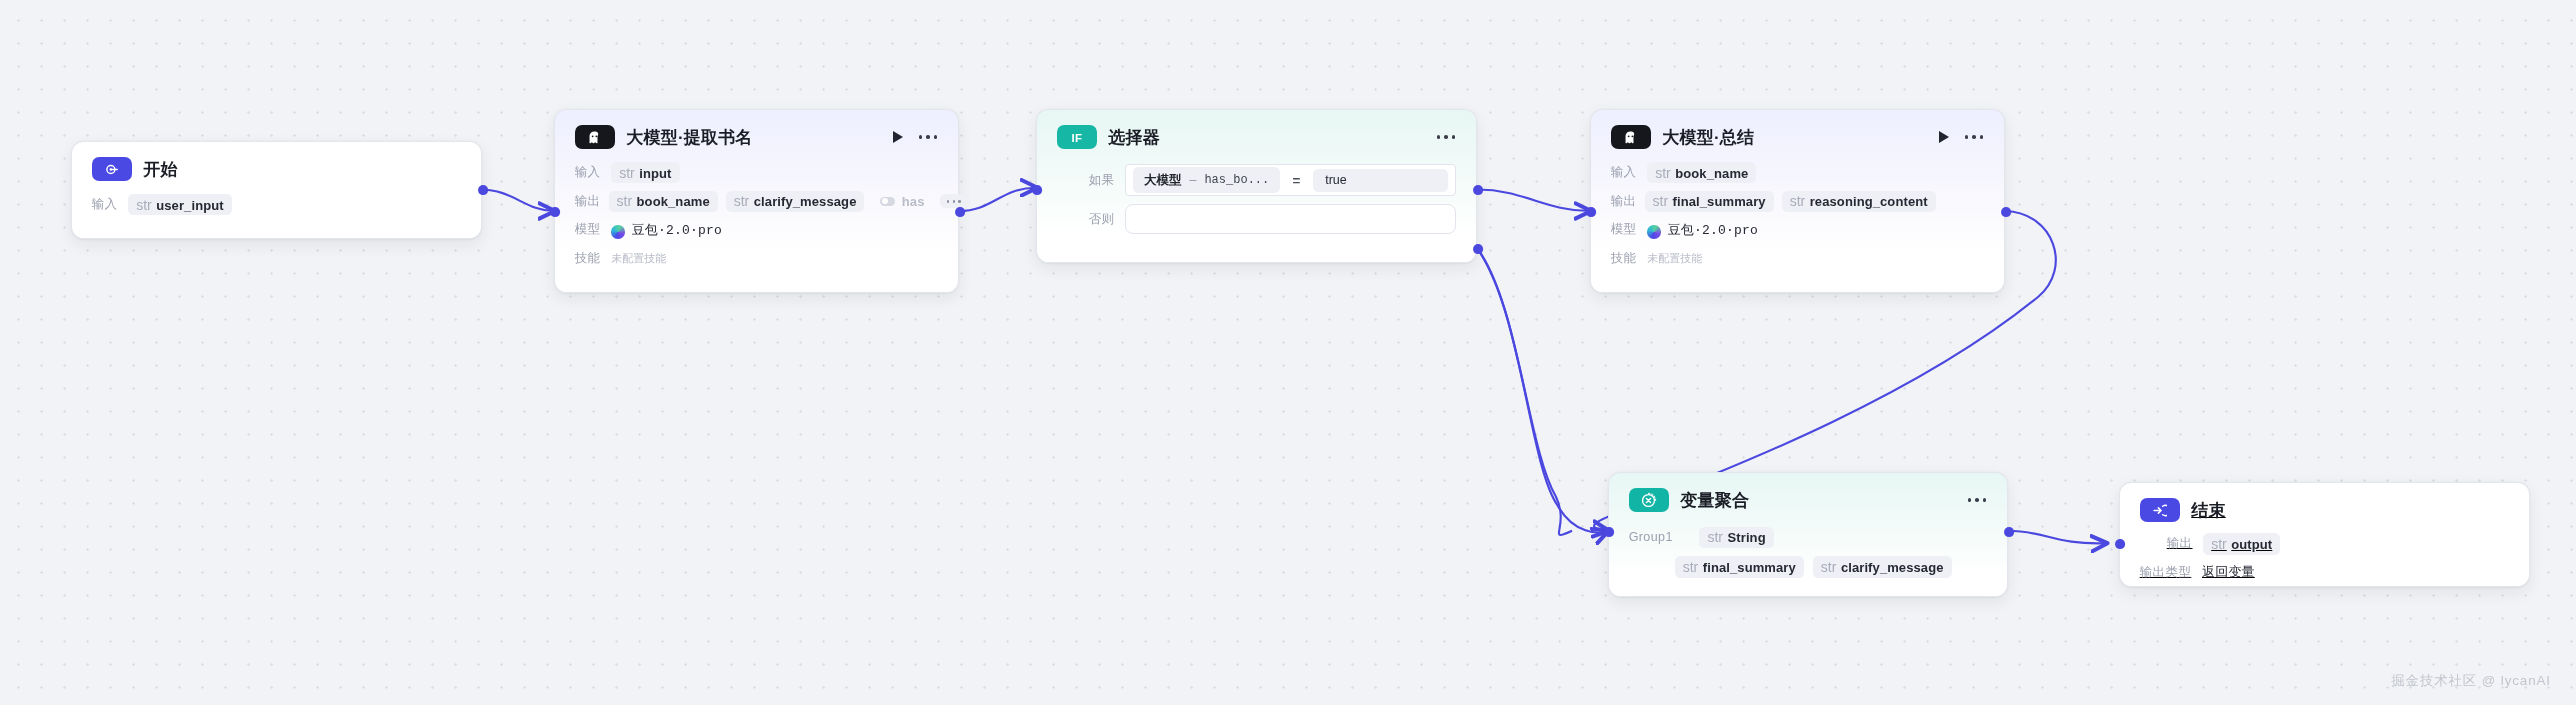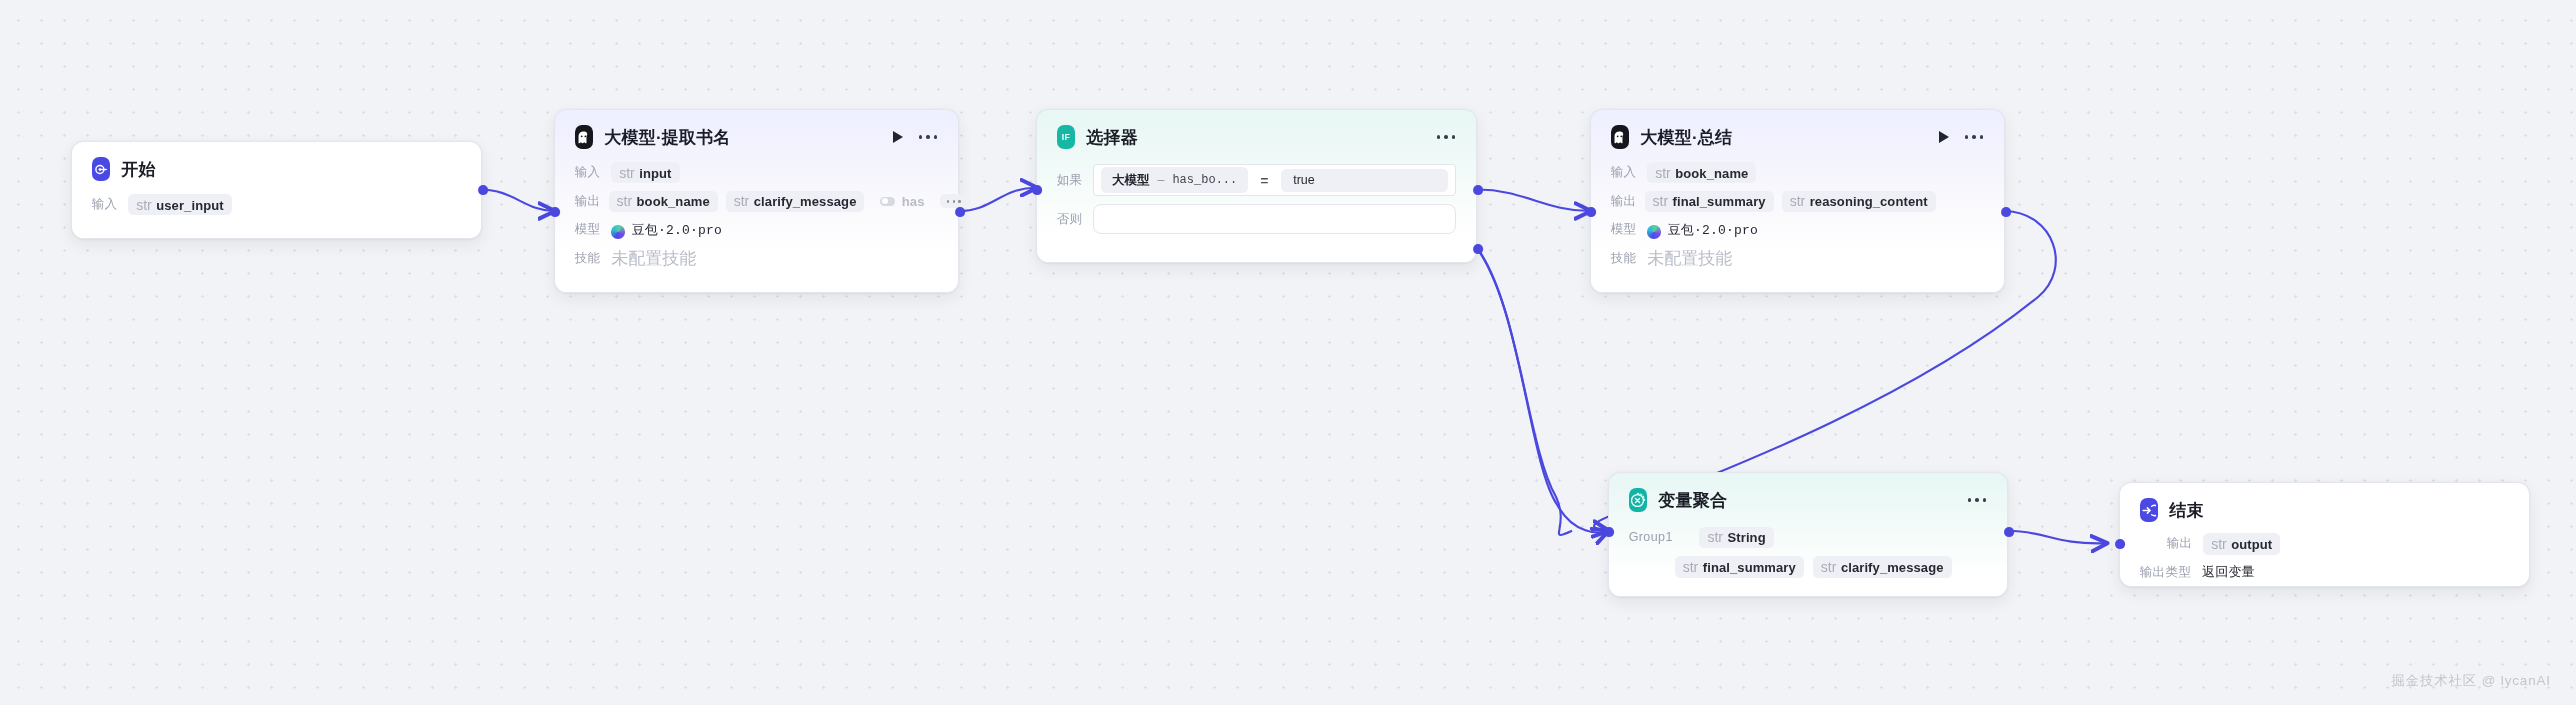--- a/index.html
+++ b/index.html
@@ -14,21 +14,21 @@
     -webkit-font-smoothing:antialiased;
   }
   #canvas{position:absolute;inset:0;}
   svg.edges{position:absolute;left:0;top:0;width:2576px;height:706px;overflow:visible;pointer-events:none;}
   .node{position:absolute;border-radius:12.5px;background:#ffffff;
     box-shadow:0 0.9px 1.8px rgba(24,28,48,.06),0 5.4px 16px rgba(24,28,48,.07);
     border:0.9px solid rgba(225,227,235,.9);box-sizing:border-box;}
   .node.tint-purple{background:linear-gradient(180deg,#eeefff 0%,#f7f7fd 42%,#ffffff 78%);}
   .node.tint-teal{background:linear-gradient(180deg,#e7f7f4 0%,#f3fbf9 45%,#ffffff 82%);}
   .nhead{display:flex;align-items:center;gap:11.6px;padding:15px 19.7px 1.8px 19.7px;}
-  .nicon{width:18px;height:24px;border-radius:7.1px;flex:none;display:flex;align-items:center;justify-content:center;}
+  .nicon{width:40px;height:24px;border-radius:7.1px;flex:none;display:flex;align-items:center;justify-content:center;}
   .nicon svg{display:block;}
   .ic-start{background:#4a49e4;}
   .ic-end{background:#4a49e4;}
   .ic-llm{background:#16171c;}
   .ic-if{background:#17b7a6;}
   .ic-agg{background:#12b5a5;}
   .ntitle{font-size:17px;font-weight:600;color:#1b1d26;letter-spacing:0.2px;white-space:nowrap;}
   .nhead-actions{margin-left:auto;display:flex;align-items:center;gap:15px;}
   .play-btn{width:0;height:0;border-left:10.7px solid #22242e;border-top:6.7px solid transparent;border-bottom:6.7px solid transparent;cursor:pointer;}
   .dots{display:flex;gap:4px;cursor:pointer;padding:2.7px 0.9px;}
@@ -38,21 +38,21 @@
   .rlabel{font-size:12.5px;color:#9b9fae;flex:none;white-space:nowrap;letter-spacing:0.4px;}
   .chip{background:#eff0f5;border-radius:5.4px;padding:2.7px 8px;display:inline-flex;align-items:baseline;gap:4.5px;white-space:nowrap;}
   .chip .t{font-size:14px;color:#a9adbb;}
   .chip .v{font-size:13px;color:#262933;font-weight:600;letter-spacing:0.1px;}
   .chip.ghost{background:transparent;}
   .chip.ghost .v{color:#b9bdc9;font-weight:700;}
   .model-row{display:flex;align-items:flex-end;gap:7.1px;font-family:Liberation Mono, monospace;}
   .model-orb{width:13.4px;height:13.4px;border-radius:50%;flex:none;
     background:conic-gradient(from 200deg,#4c4ae6,#2fb7d8,#56d39a,#7a4ce6,#4c4ae6);}
   .model-name{font-size:13px;color:#262933;letter-spacing:0.2px;}
-  .muted{font-size:17px;color:#b9bdc9;}
+  .muted{font-size:11px;color:#b9bdc9;}
   .toggle-mini{width:15px;height:9px;border-radius:4.5px;background:#d6d9e2;position:relative;flex:none;}
   .toggle-mini::after{content:"";position:absolute;width:6.3px;height:6.3px;border-radius:50%;background:#fff;left:1.3px;top:1.3px;}
   .ovf{background:#eff0f5;border-radius:5.4px;padding:5.4px 6.3px;display:flex;gap:3.1px;align-items:center;}
   .ovf i{width:2.7px;height:2.7px;border-radius:50%;background:#8d91a0;display:block;}
   .cond-box{border:0.9px solid #e3e5ec;border-radius:4px;background:#fff;display:flex;align-items:center;padding:5.4px 7.1px;gap:10.7px;box-sizing:border-box;}
   .cond-expr{background:#eff0f5;border-radius:5.4px;padding:4.5px 10.7px;display:flex;align-items:center;gap:8px;white-space:nowrap;}
   .cond-expr .a{font-size:12.5px;color:#23262f;font-weight:600;}
   .cond-expr .dash{font-size:12.5px;color:#8d91a0;}
   .cond-expr .b{font-size:12px;color:#40444f;font-family:"Liberation Mono","DejaVu Sans Mono",monospace;}
   .cond-op{font-size:13.4px;color:#4a4e59;padding:0 1.8px;font-weight:600;}
@@ -177,21 +177,21 @@
       </span>
       <span class="ntitle">选择器</span>
       <span class="nhead-actions">
         <span class="dots">
             <i></i>
             <i></i>
             <i></i>
           </span>
       </span>
     </div>
-    <div class="nbody" style="padding-top:9px;">
+    <div class="nbody" style="padding-top:9px;margin-left:32px;">
       <div class="row" style="align-items:center;">
         <span class="rlabel">如果</span>
         <span class="cond-box" style="flex:1;height:32px;">
           <span class="cond-expr">
             <span class="a">大模型</span>
             <span class="dash">–</span>
             <span class="b">has_bo...</span>
           </span>
           <span class="cond-op">=</span>
           <span class="cond-val">true</span>
@@ -295,21 +295,21 @@
         <span class="chip">
           <span class="t">str</span>
           <span class="v">clarify_message</span>
         </span>
       </div>
     </div>
     <span class="port" style="left:0px;top:59px;"></span>
     <span class="port" style="left:400px;top:59px;"></span>
   </div>
 
-  <div class="node" style="left:2119px;top:482px;width:411px;height:105px;">
+  <div class="node" style="left:2119px;top:482px;width:411px;height:105px;text-decoration:underline;">
     <div class="nhead">
       <span class="nicon ic-end">
         <svg width="15" height="15" viewBox="0 0 24 24">
           <path d="M3.5,12 H14" stroke="#fff" stroke-width="2.6" stroke-linecap="round"></path>
           <path d="M10.2,7.8 L14.4,12 L10.2,16.2" fill="none" stroke="#fff" stroke-width="2.4" stroke-linecap="round" stroke-linejoin="round"></path>
           <path d="M17,5.2 A8,8 0 1 1 17,18.8" fill="none" stroke="#fff" stroke-width="2.3" stroke-linecap="round"></path>
         </svg>
       </span>
       <span class="ntitle">结束</span>
     </div>

